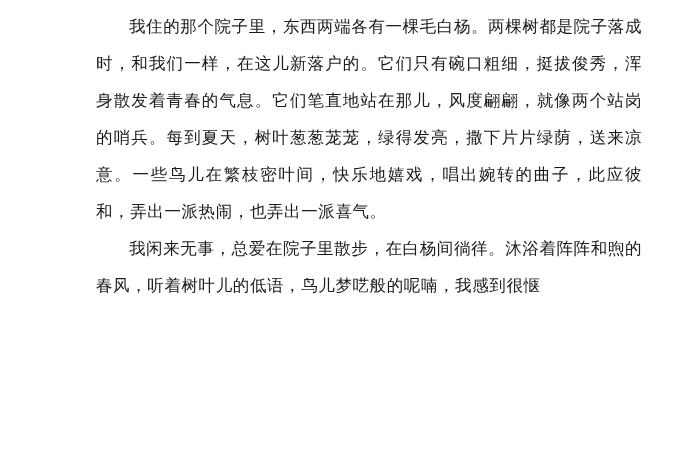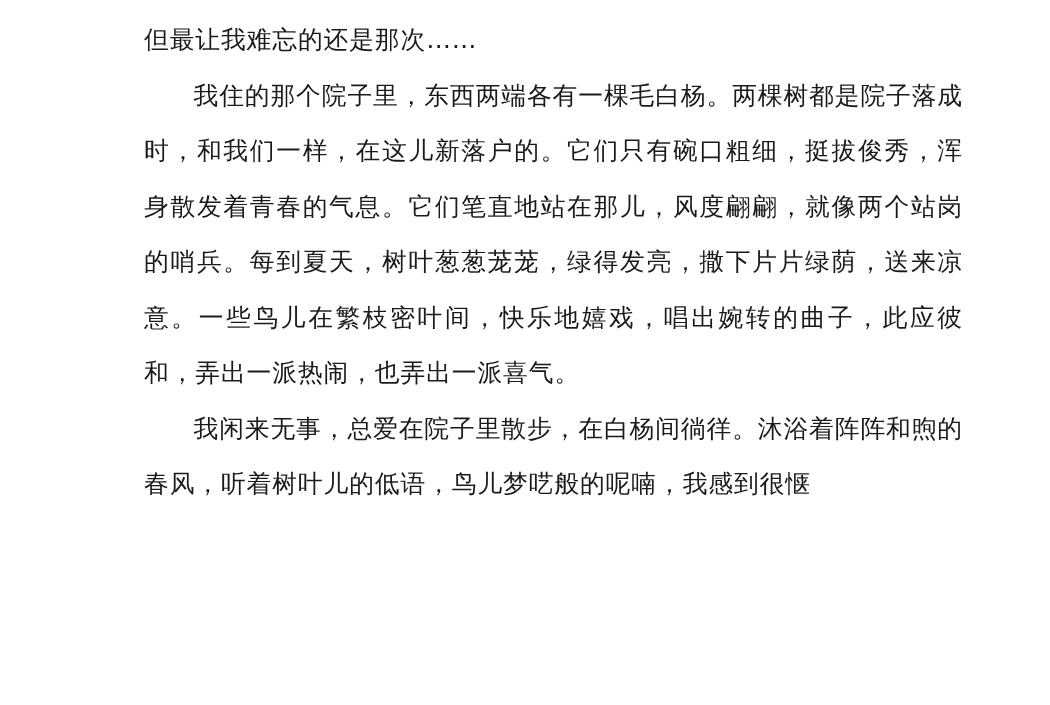--- a/index.html
+++ b/index.html
@@ -37,17 +37,16 @@
   }
   .para.no-indent {
     text-indent: 0;
   }
 </style>
 </head>
 <body>
 
 <div class="page">
   <div class="doc-body">
-    <p class="para no-indent">但最让我难忘的还是那次……</p>
     <p class="para">我住的那个院子里，东西两端各有一棵毛白杨。两棵树都是院子落成时，和我们一样，在这儿新落户的。它们只有碗口粗细，挺拔俊秀，浑身散发着青春的气息。它们笔直地站在那儿，风度翩翩，就像两个站岗的哨兵。每到夏天，树叶葱葱茏茏，绿得发亮，撒下片片绿荫，送来凉意。一些鸟儿在繁枝密叶间，快乐地嬉戏，唱出婉转的曲子，此应彼和，弄出一派热闹，也弄出一派喜气。</p>
     <p class="para">我闲来无事，总爱在院子里散步，在白杨间徜徉。沐浴着阵阵和煦的春风，听着树叶儿的低语，鸟儿梦呓般的呢喃，我感到很惬</p>
   </div>
 </div>
 
 </body></html>

